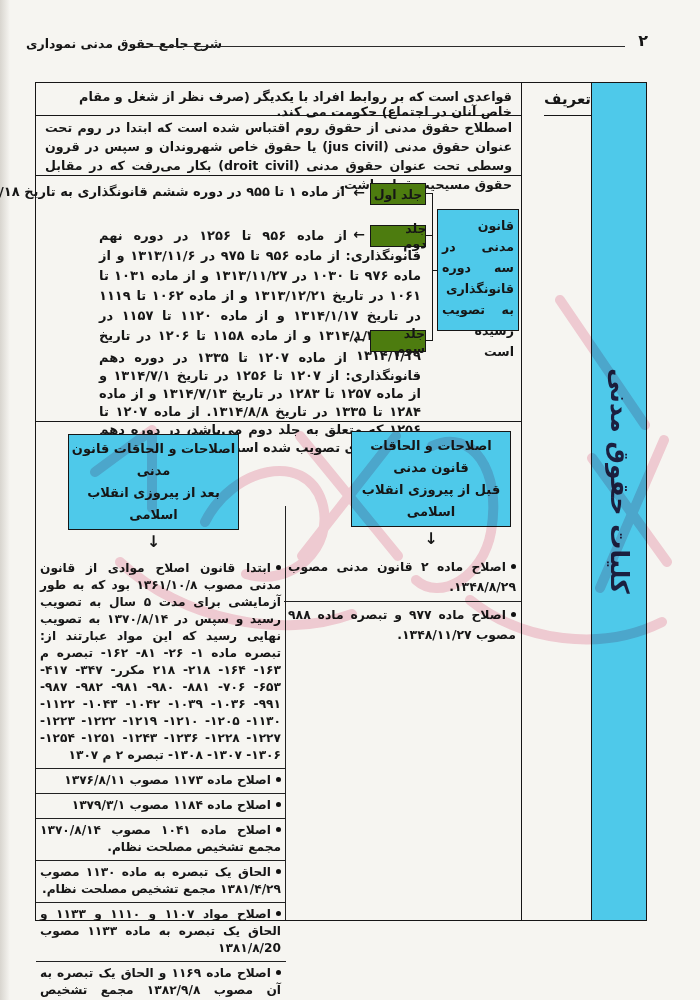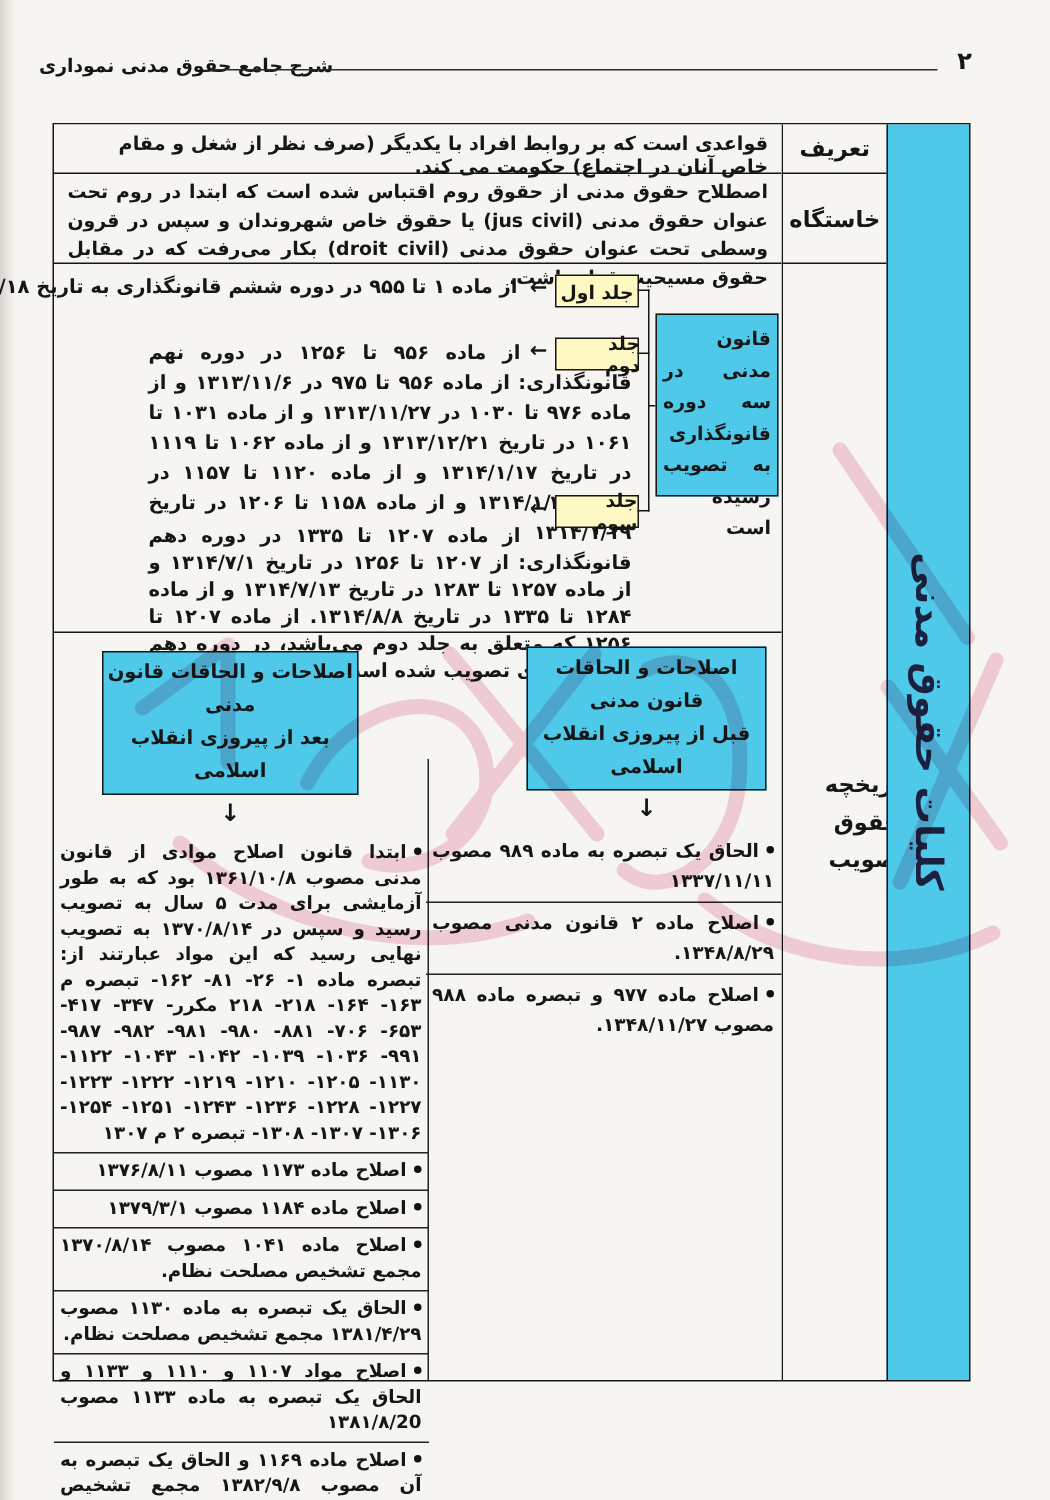--- a/index.html
+++ b/index.html
@@ -18,37 +18,37 @@
   .head-rule{position:absolute;left:140px;right:75px;top:46px;border-top:1.6px solid #2b2b2b;}
   .page-number{position:absolute;right:52px;top:31px;font-size:16px;font-weight:bold;}
 
   
   .sheet{position:absolute;left:35px;top:82px;width:612px;height:839px;
     border:1.7px solid #161616;display:flex;direction:rtl;box-sizing:border-box;background:transparent;}
   .vbar{width:55px;flex:0 0 55px;background:#4ec9ea;border-left:1.7px solid #161616;position:relative;box-sizing:border-box;}
   .vbar-title{position:absolute;left:50%;top:398px;transform:translate(-50%,-50%) rotate(90deg);
     white-space:nowrap;font-size:25px;font-weight:bold;color:#1b2040;letter-spacing:3px;}
   .label-col{width:70px;flex:0 0 70px;border-left:1.7px solid #161616;box-sizing:border-box;
-    display:flex;flex-direction:column;background:#f6f5f1;}
+    display:flex;flex-direction:row;background:#f6f5f1;gap:27px;}
   .label-cell{box-sizing:border-box;display:flex;align-items:center;justify-content:center;
     font-weight:bold;font-size:15px;text-align:center;}
   .label-def{height:33px;border-bottom:1.7px solid #161616;}
   .label-origin{height:60px;border-bottom:1.7px solid #161616;}
   .label-history{flex:1;line-height:25px;margin-left:43px;}
   .content-col{flex:1;display:flex;flex-direction:column;box-sizing:border-box;background:#f6f5f1;}
   .row-def{height:33px;box-sizing:border-box;border-bottom:1.7px solid #161616;
     padding:6px 9px 0 9px;font-size:12.8px;font-weight:bold;}
   .row-origin{height:60px;box-sizing:border-box;border-bottom:1.7px solid #161616;
     padding:2px 9px 0 9px;font-size:12.6px;font-weight:bold;line-height:19px;text-align:justify;}
   .row-history{flex:1;position:relative;}
 
   
   .volumes{position:relative;height:246px;border-bottom:1.7px solid #161616;box-sizing:border-box;}
   .jeld-box{position:absolute;right:95px;width:56px;height:22px;border:1.7px solid #161616;
-    background:#fef9c3;display:flex;align-items:center;justify-content:center;
+    background:#4d7c0f;display:flex;align-items:center;justify-content:center;
     font-size:12.5px;font-weight:bold;box-sizing:border-box;}
   .jeld-arrow{position:absolute;right:153px;width:18px;text-align:center;font-size:14px;font-weight:bold;}
   .jeld-text{position:absolute;font-size:13px;font-weight:bold;text-align:justify;direction:rtl;}
   .jb1{top:7px;}  .ja1{top:8px;}  .jt1{top:8px;right:176px;white-space:nowrap;}
   .jb2{top:49px;padding-left:34px;} .ja2{top:50px;} .jt2{top:50px;right:100px;width:322px;line-height:20px;text-indent:74px;}
   .jb3{top:154px;}.ja3{top:155px;}.jt3{top:173px;right:100px;width:322px;line-height:18px;text-indent:74px;}
   .bracket-v{position:absolute;right:88px;top:17px;height:148px;border-right:1.7px solid #161616;}
   .bracket-h{position:absolute;right:88px;width:8px;border-top:1.7px solid #161616;}
   .bh1{top:17px;} .bh2{top:59px;} .bh3{top:164px;}
   .bracket-note{position:absolute;right:84px;top:94px;width:5px;border-top:1.7px solid #161616;}
@@ -138,21 +138,20 @@
         <div class="amendments">
           <div class="col-divider"></div>
 
           <div class="col-pre">
             <div class="hdr-box">
               <div>اصلاحات و الحاقات قانون مدنی</div>
               <div>قبل از پیروزی انقلاب اسلامی</div>
             </div>
             <div class="down-arrow">↓</div>
             <div class="amend-list">
-              <div class="amend-item">الحاق یک تبصره به ماده ۹۸۹ مصوب ۱۳۳۷/۱۱/۱۱</div>
               <div class="amend-item">اصلاح ماده ۲ قانون مدنی مصوب ۱۳۴۸/۸/۲۹.</div>
               <div class="amend-item">اصلاح ماده ۹۷۷ و تبصره ماده ۹۸۸ مصوب ۱۳۴۸/۱۱/۲۷.</div>
             </div>
           </div>
 
           <div class="col-post">
             <div class="hdr-box">
               <div>اصلاحات و الحاقات قانون مدنی</div>
               <div>بعد از پیروزی انقلاب اسلامی</div>
             </div>

